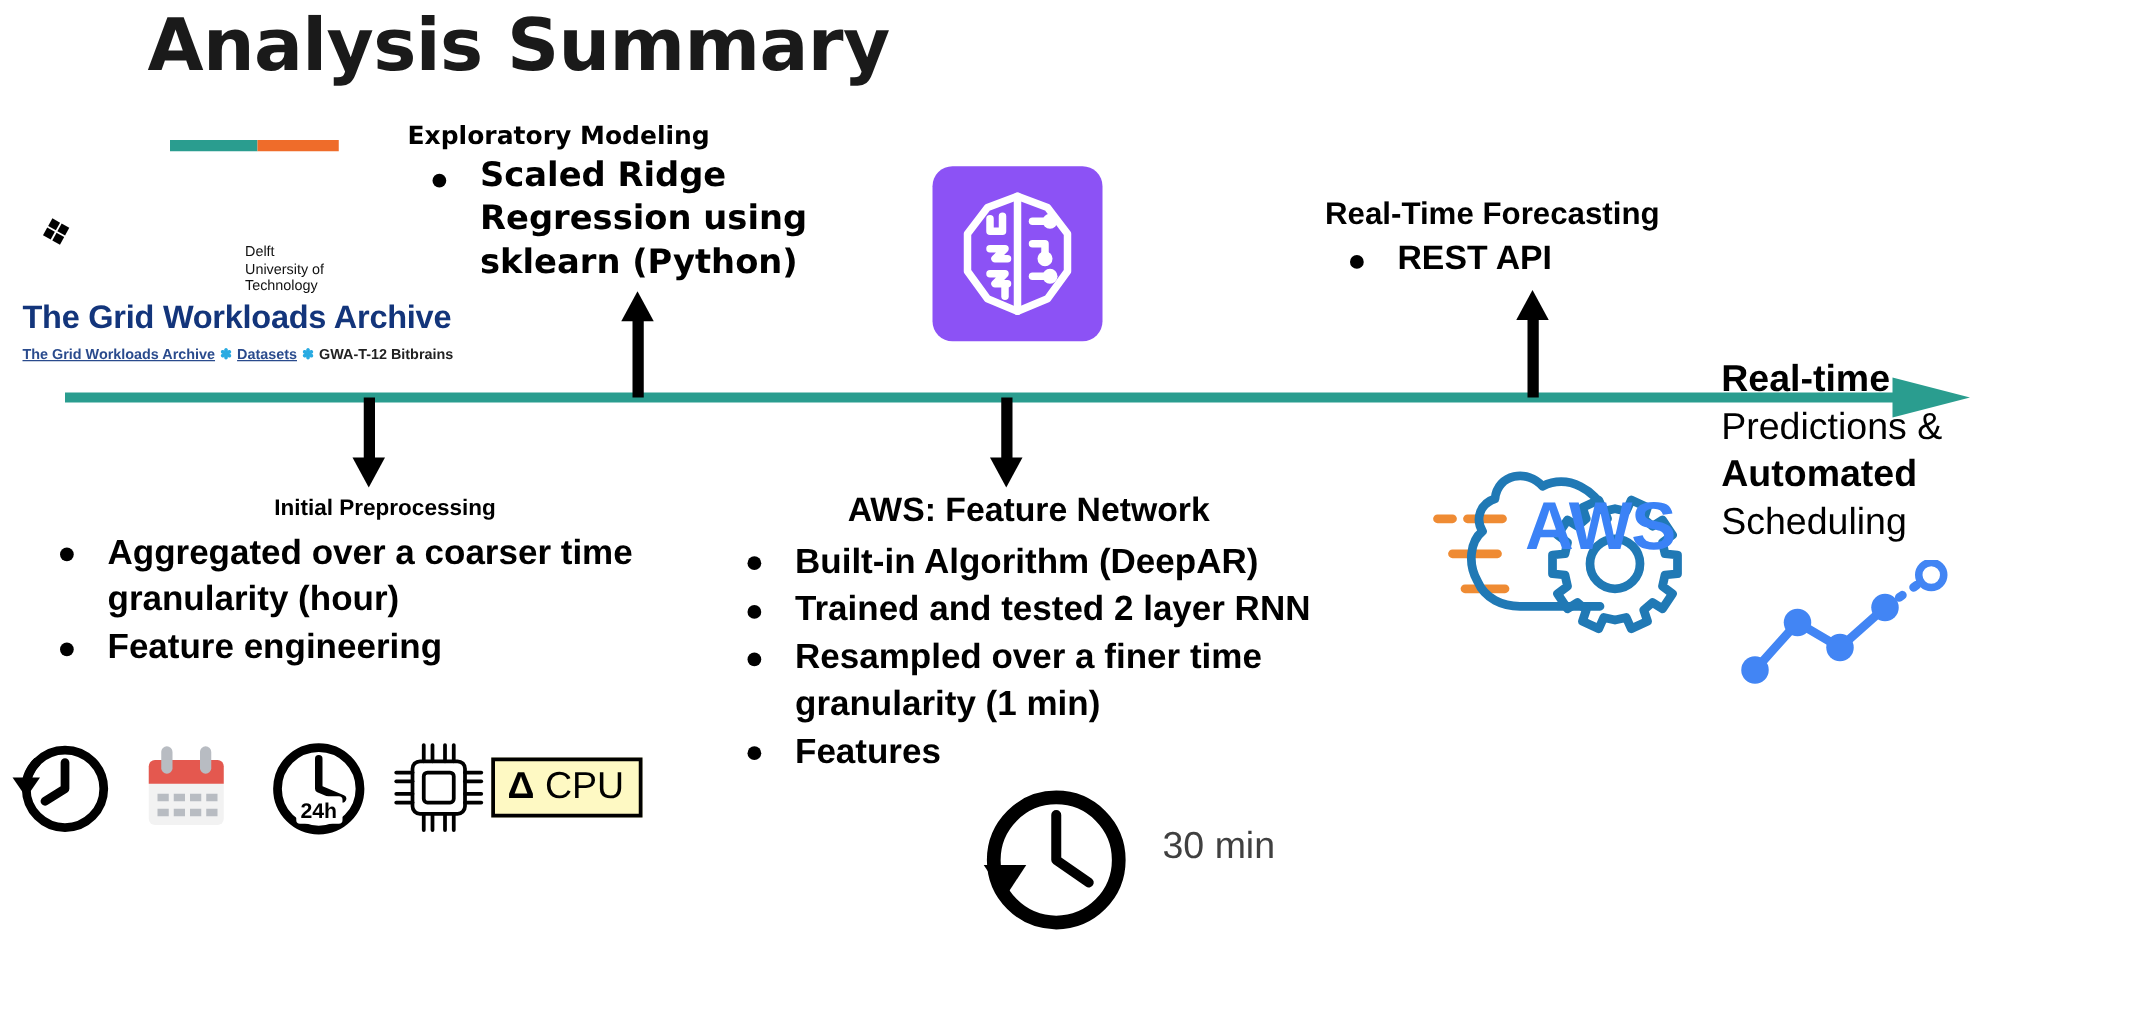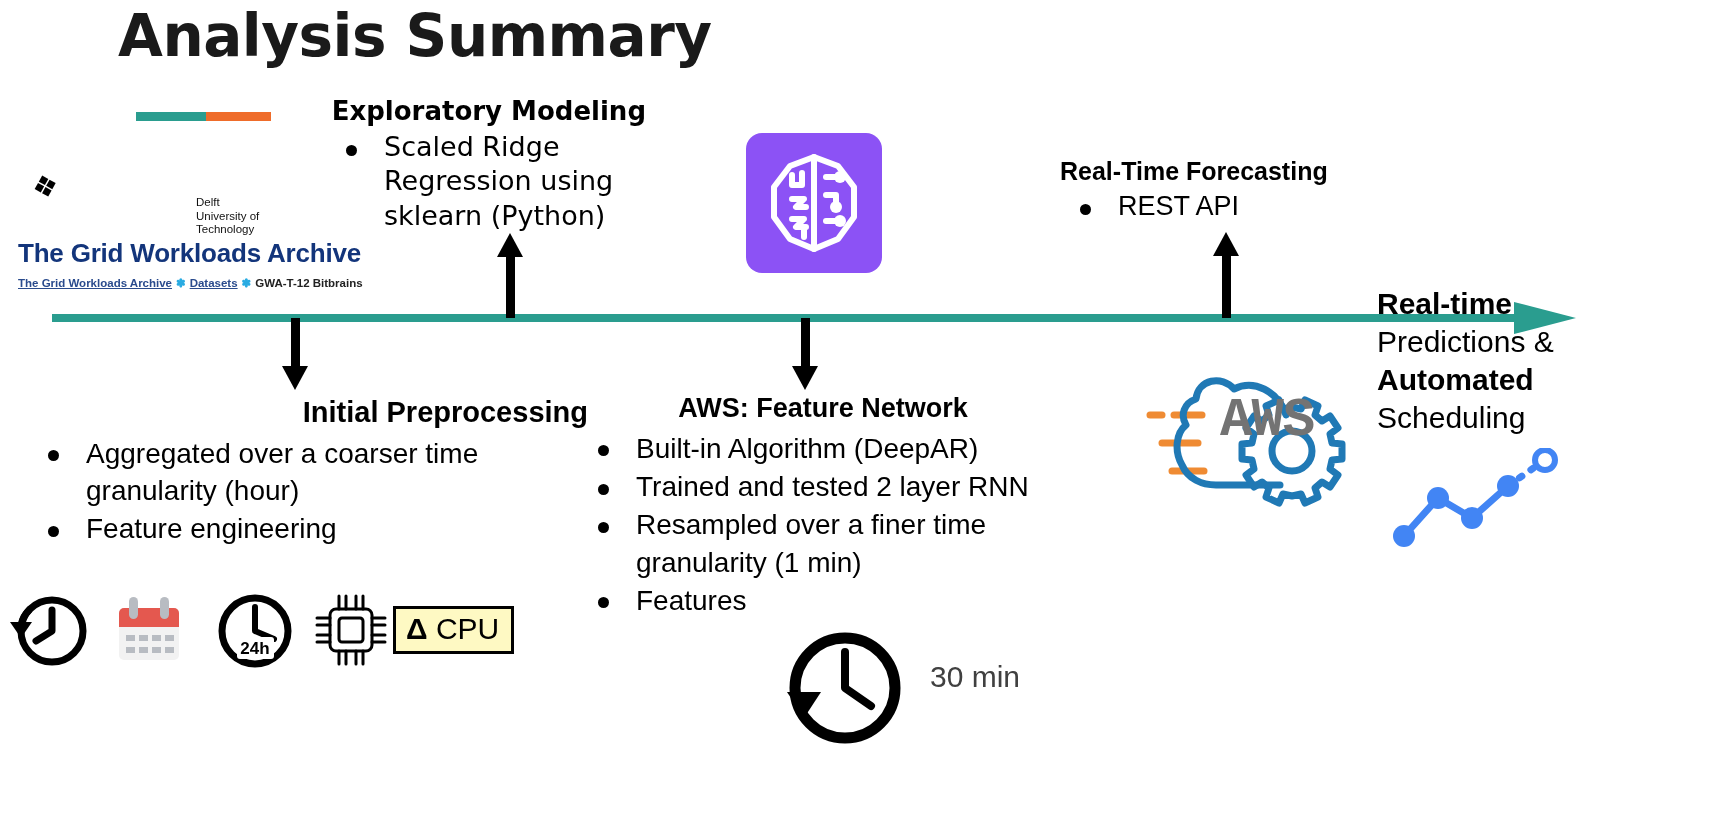--- a/index.html
+++ b/index.html
@@ -62,49 +62,49 @@
     border-left: 13px solid transparent;
     border-right: 13px solid transparent;
     border-top: 24px solid #000;
   }
 
   
   .sec-heading {
     font-weight: bold;
     color: #000;
   }
-  .bullets { list-style: none; margin: 0; padding: 0; }
+  .bullets { list-style: none; margin: 0; padding: 0; font-weight: bold; }
   .bullets li {
     position: relative;
     padding-left: 58px;
     margin: 0 0 1px 0;
   }
   .bullets li::before {
     content: "";
     position: absolute;
     left: 20px;
     top: 0.55em;
     width: 11px; height: 11px;
     background: #000;
     border-radius: 50%;
   }
 
   
   #block-exploratory { left: 326px; top: 96px; width: 320px; }
-  #block-exploratory .sec-heading { font-size: 26px; font-family:"DejaVu Sans", sans-serif; margin-bottom: 4px; text-align: right; }
+  #block-exploratory .sec-heading { font-size: 20px; font-family:"DejaVu Sans", sans-serif; margin-bottom: 4px; }
   #block-exploratory .bullets { font-size: 27px; line-height: 1.27; font-family:"DejaVu Sans", sans-serif;}
 
   
   #block-forecasting { left: 1060px; top: 157px; width: 360px; }
   #block-forecasting .sec-heading { font-size: 25px; margin-bottom: 3px; }
   #block-forecasting .bullets { font-size: 27px; line-height: 1.3; }
 
   
   #block-preprocessing { left: 28px; top: 396px; width: 560px; }
-  #block-preprocessing .sec-heading { font-size: 29px; text-align:right; margin-bottom: 6px; }
+  #block-preprocessing .sec-heading { font-size: 18px; text-align:center; margin-bottom: 6px; }
   #block-preprocessing .bullets { font-size: 28px; line-height: 1.33; }
 
   
   #block-nn { left: 578px; top: 393px; width: 490px; }
   #block-nn .sec-heading { font-size: 27px; text-align:center; margin-bottom: 6px; }
   #block-nn .bullets { font-size: 28px; line-height: 1.33; }
 
   
   #outcome { left: 1377px; top: 285px; width: 330px; font-size: 30px; line-height: 1.27; }
   #outcome .b { font-weight: bold; }
@@ -146,22 +146,22 @@
     left: 746px; top: 133px;
     width: 136px; height: 140px;
     background: #8c52f5;
     border-radius: 16px;
   }
 
   
   #aws-logo { left: 1140px; top: 355px; width: 230px; height: 170px; }
   #aws-word {
     position:absolute; left: 80px; top: 35px;
-    font-size: 54px; font-weight: bold; color: #737373;
-    font-family:Liberation Mono, monospace;
+    font-size: 54px; font-weight: bold; color: #3b82f6;
+    font-family:Liberation Sans, sans-serif;
     letter-spacing: -1px;
   }
 
   
   #sparkline { left: 1390px; top: 448px; width: 175px; height: 110px; }
 
   
   #icon-row { left: 8px; top: 592px; width: 520px; height: 80px; }
   .cpu-box {
     position:absolute; left: 385px; top: 14px;

